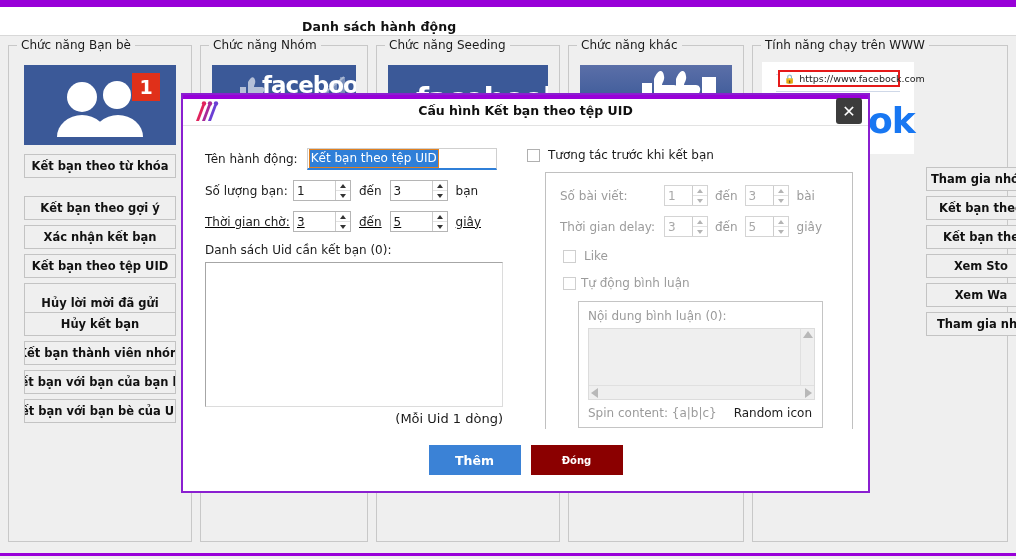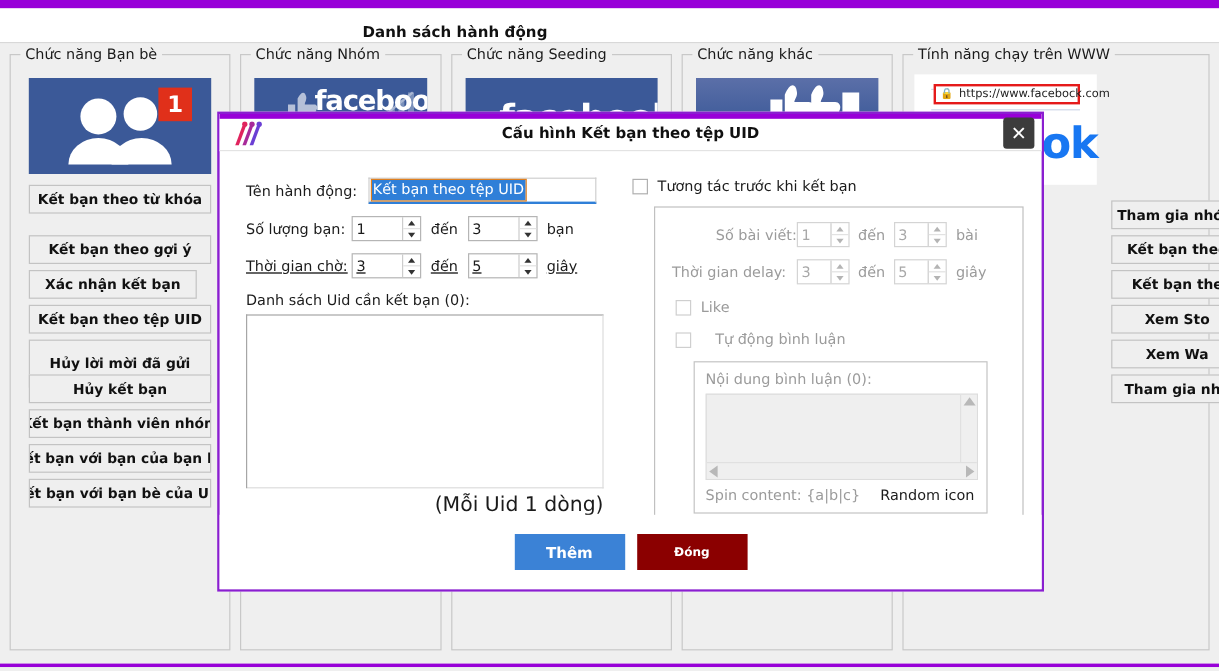--- a/index.html
+++ b/index.html
@@ -209,21 +209,21 @@
     position: absolute; left: 0; bottom: 0; height: 14px; width: 100%;
     background: #efefef; border-top: 1px solid #e0e0e0;
     display: flex; flex-direction: row; justify-content: space-between;
     align-items: center; padding: 0 2px;
   }
   .arrow-up { width:0;height:0;border-left:5px solid transparent;border-right:5px solid transparent;border-bottom:7px solid #b8b8b8; }
   .arrow-dn { width:0;height:0;border-left:5px solid transparent;border-right:5px solid transparent;border-top:7px solid #b8b8b8; }
   .arrow-lf { width:0;height:0;border-top:5px solid transparent;border-bottom:5px solid transparent;border-right:7px solid #b8b8b8; }
   .arrow-rt { width:0;height:0;border-top:5px solid transparent;border-bottom:5px solid transparent;border-left:7px solid #b8b8b8; }
 
-  .hint { font-size: 17px; color: #1b1b1b; }
+  .hint { font-size: 13px; color: #1b1b1b; }
 </style>
 </head>
 <body>
 
 <div class="app-topbar"></div>
 <div class="app-header">
   <div class="app-title">Danh sách hành động</div>
 </div>
 
 <div class="panel" style="left:8px; top:45px; width:184px; height:497px;">
@@ -235,21 +235,21 @@
     <circle cx="58" cy="32" r="15" fill="#ffffff"></circle>
     <path d="M33 72 a25 22 0 0 1 50 0 z" fill="#ffffff"></path>
     <circle cx="93" cy="30" r="14" fill="#ffffff"></circle>
     <path d="M69 72 a25 22 0 0 1 50 0 z" fill="#ffffff"></path>
   </svg>
   <div class="badge-1" style="right:16px; top:8px; width:28px; height:28px; font-size:19px;">1</div>
 </div>
 
 <div class="bg-btn" style="left:24px; top:154px; width:152px; height:24px;">Kết bạn theo từ khóa</div>
 <div class="bg-btn" style="left:24px; top:196px; width:152px; height:24px;">Kết bạn theo gợi ý</div>
-<div class="bg-btn" style="left:24px; top:225px; width:140px; height:24px;">Xác nhận kết bạn</div>
+<div class="bg-btn" style="left:24px; top:225px; width:152px; height:24px;">Xác nhận kết bạn</div>
 <div class="bg-btn" style="left:24px; top:254px; width:152px; height:24px;">Kết bạn theo tệp UID</div>
 <div class="bg-btn" style="left:24px; top:283px; width:152px; height:40px;">Hủy lời mời đã gửi</div>
 <div class="bg-btn" style="left:24px; top:312px; width:152px; height:24px;">Hủy kết bạn</div>
 <div class="bg-btn" style="left:24px; top:341px; width:152px; height:24px;">Kết bạn thành viên nhóm</div>
 <div class="bg-btn" style="left:24px; top:370px; width:152px; height:24px;">Kết bạn với bạn của bạn bè</div>
 <div class="bg-btn" style="left:24px; top:399px; width:152px; height:24px;">Kết bạn với bạn bè của UID</div>
 
 <div class="panel" style="left:200px; top:45px; width:168px; height:497px;">
   <div class="panel-label">Chức năng Nhóm</div>
 </div>
@@ -407,21 +407,21 @@
     </div>
 
     <div class="row" style="left:344px; top:22px;">
       <span class="chk"></span>
       <span class="lbl" style="margin-left:8px;">Tương tác trước khi kết bạn</span>
     </div>
 
     <div class="fieldset-box" style="left:362px; top:46px; width:308px; height:265px;">
 
       <div class="row" style="left:14px; top:12px;">
-        <span class="lbl-dim" style="width:104px;text-align:right;">Số bài viết:</span>
+        <span class="lbl-dim" style="width:104px;">Số bài viết:</span>
         <div class="spin dim" style="width:44px;">
           <div class="val">1</div>
           <div class="arrows">
             <div>
                 <span class="tri-up"></span>
               </div>
             <div>
                 <span class="tri-dn"></span>
               </div>
           </div>
@@ -469,21 +469,21 @@
         <span class="lbl-dim" style="margin-left:8px;">giây</span>
       </div>
 
       <div class="row" style="left:17px; top:76px;">
         <span class="chk dim"></span>
         <span class="lbl-dim" style="margin-left:8px;">Like</span>
       </div>
 
       <div class="row" style="left:17px; top:103px;">
         <span class="chk dim"></span>
-        <span class="lbl-dim" style="margin-left:20px;">Tự động bình luận</span>
+        <span class="lbl-dim" style="margin-left:5px;">Tự động bình luận</span>
       </div>
 
       <div class="cmt-box" style="left:32px; top:128px; width:245px; height:127px;">
         <div class="lbl-dim" style="position:absolute; left:9px; top:7px;">Nội dung bình luận (0):</div>
         <div class="cmt-area" style="left:9px; top:26px; width:227px; height:72px;">
           <div class="vscroll">
             <span class="arrow-up"></span>
             <span class="arrow-dn"></span>
           </div>
           <div class="hscroll">

